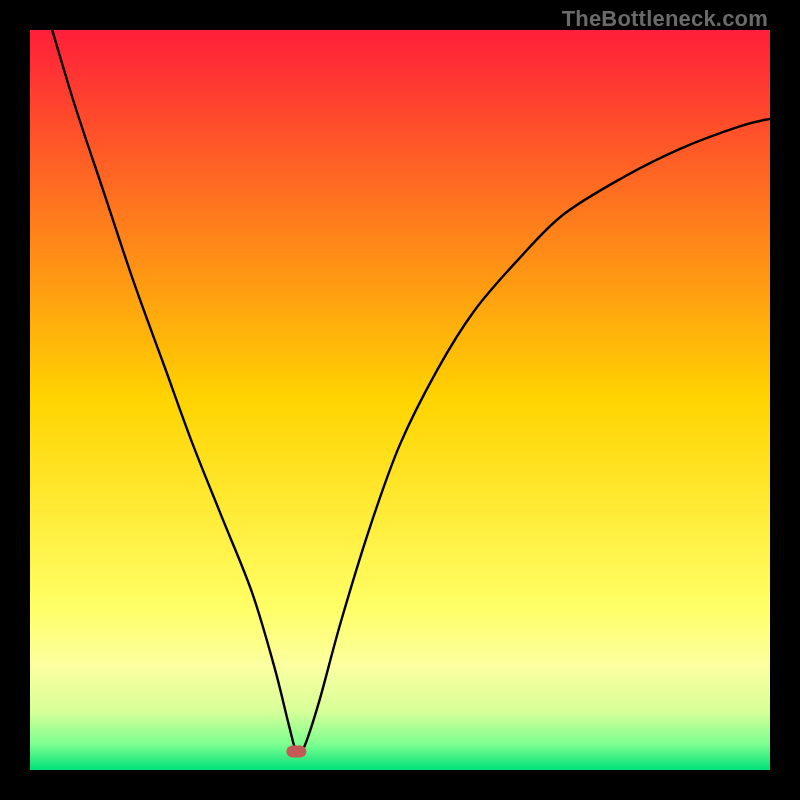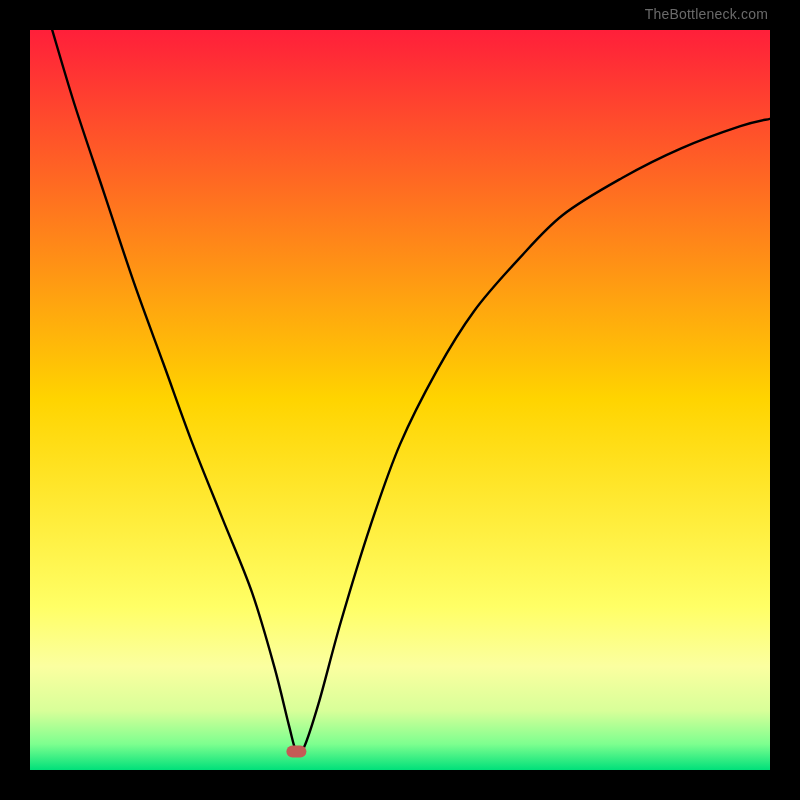--- a/index.html
+++ b/index.html
@@ -24,22 +24,22 @@
     left: 0;
     top: 0;
     width: 740px;
     height: 740px;
   }
   .watermark {
     position: absolute;
     top: 6px;
     right: 32px;
     color: #6a6a6a;
-    font-size: 14px;
-    font-weight: 400;
+    font-size: 22px;
+    font-weight: 700;
     letter-spacing: 0.2px;
   }
   svg {
     display: block;
   }
 </style>
 </head>
 <body>
 
 <div class="frame">

